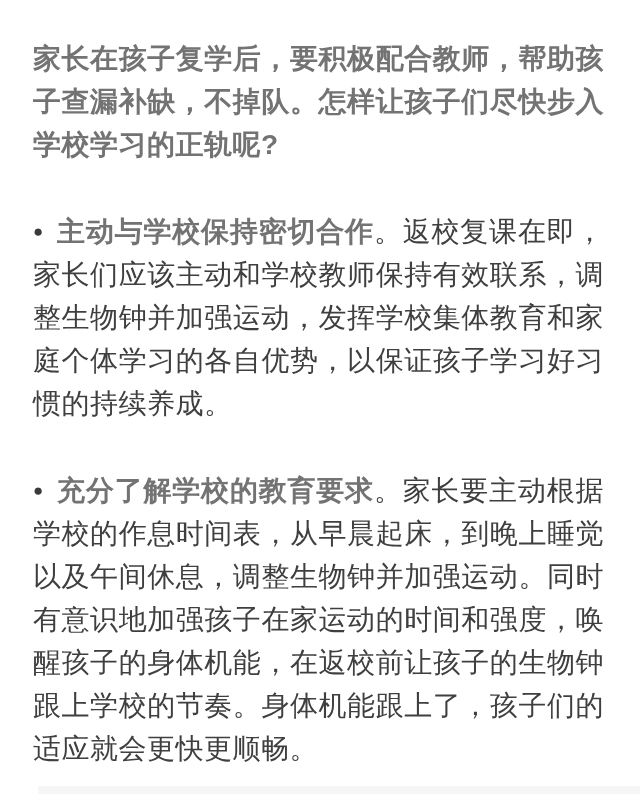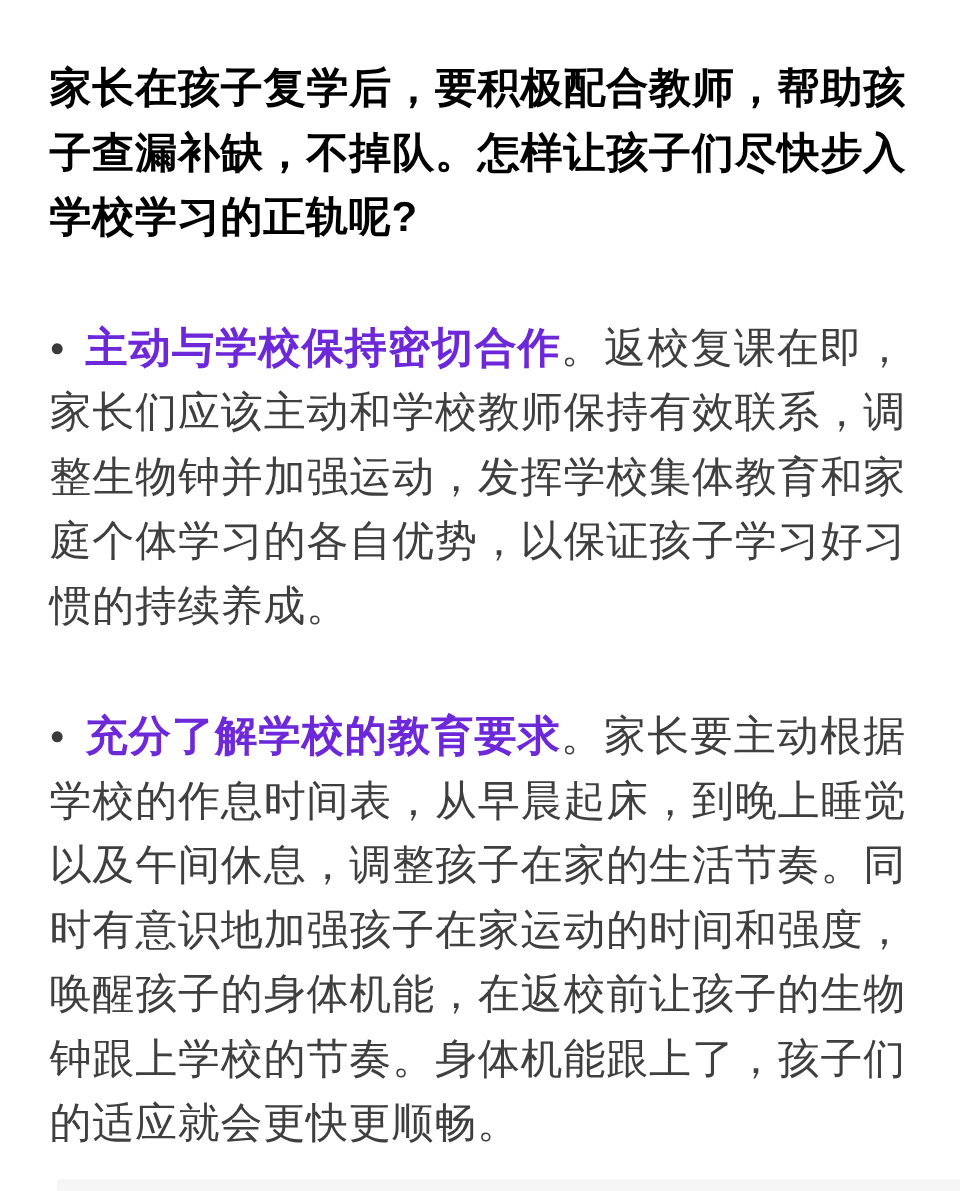--- a/index.html
+++ b/index.html
@@ -28,51 +28,51 @@
       margin: 0 0 44px 0;
       font-size: 28px;
       line-height: 43px;
       letter-spacing: 0.5px;
       color: #3f3f3f;
       text-align: justify;
       text-justify: inter-ideograph;
     }
     .para.intro {
       font-weight: bold;
-      color: #000000;
+      color: #737373;
     }
     .bullet-dot {
       display: inline-block;
       font-size: 17px;
       line-height: 1;
       vertical-align: 4px;
       margin-right: 13px;
       color: #3a3a3a;
     }
     .lead {
       font-weight: bold;
-      color: #6d28d9;
+      color: #737373;
     }
     .next-card-edge {
       position: absolute;
       left: 38px;
       right: 0;
       bottom: 0;
       height: 8px;
       background: #f6f6f6;
     }
   </style>
 </head>
 <body>
 
 <div class="page">
   <div class="content">
 
     <p class="para intro">家长在孩子复学后，要积极配合教师，帮助孩子查漏补缺，不掉队。怎样让孩子们尽快步入学校学习的正轨呢?</p>
 
     <p class="para"><span class="bullet-dot">●</span><span class="lead">主动与学校保持密切合作</span><span>。返校复课在即，家长们应该主动和学校教师保持有效联系，调整生物钟并加强运动，发挥学校集体教育和家庭个体学习的各自优势，以保证孩子学习好习惯的持续养成。</span></p>
 
-    <p class="para"><span class="bullet-dot">●</span><span class="lead">充分了解学校的教育要求</span><span>。家长要主动根据学校的作息时间表，从早晨起床，到晚上睡觉以及午间休息，调整孩子在家的生活节奏。同时有意识地加强孩子在家运动的时间和强度，唤醒孩子的身体机能，在返校前让孩子的生物钟跟上学校的节奏。身体机能跟上了，孩子们的适应就会更快更顺畅。</span></p>
+    <p class="para"><span class="bullet-dot">●</span><span class="lead">充分了解学校的教育要求</span><span>。家长要主动根据学校的作息时间表，从早晨起床，到晚上睡觉以及午间休息，调整生物钟并加强运动。同时有意识地加强孩子在家运动的时间和强度，唤醒孩子的身体机能，在返校前让孩子的生物钟跟上学校的节奏。身体机能跟上了，孩子们的适应就会更快更顺畅。</span></p>
 
   </div>
 
   <div class="next-card-edge"></div>
 </div>
 
 </body></html>

